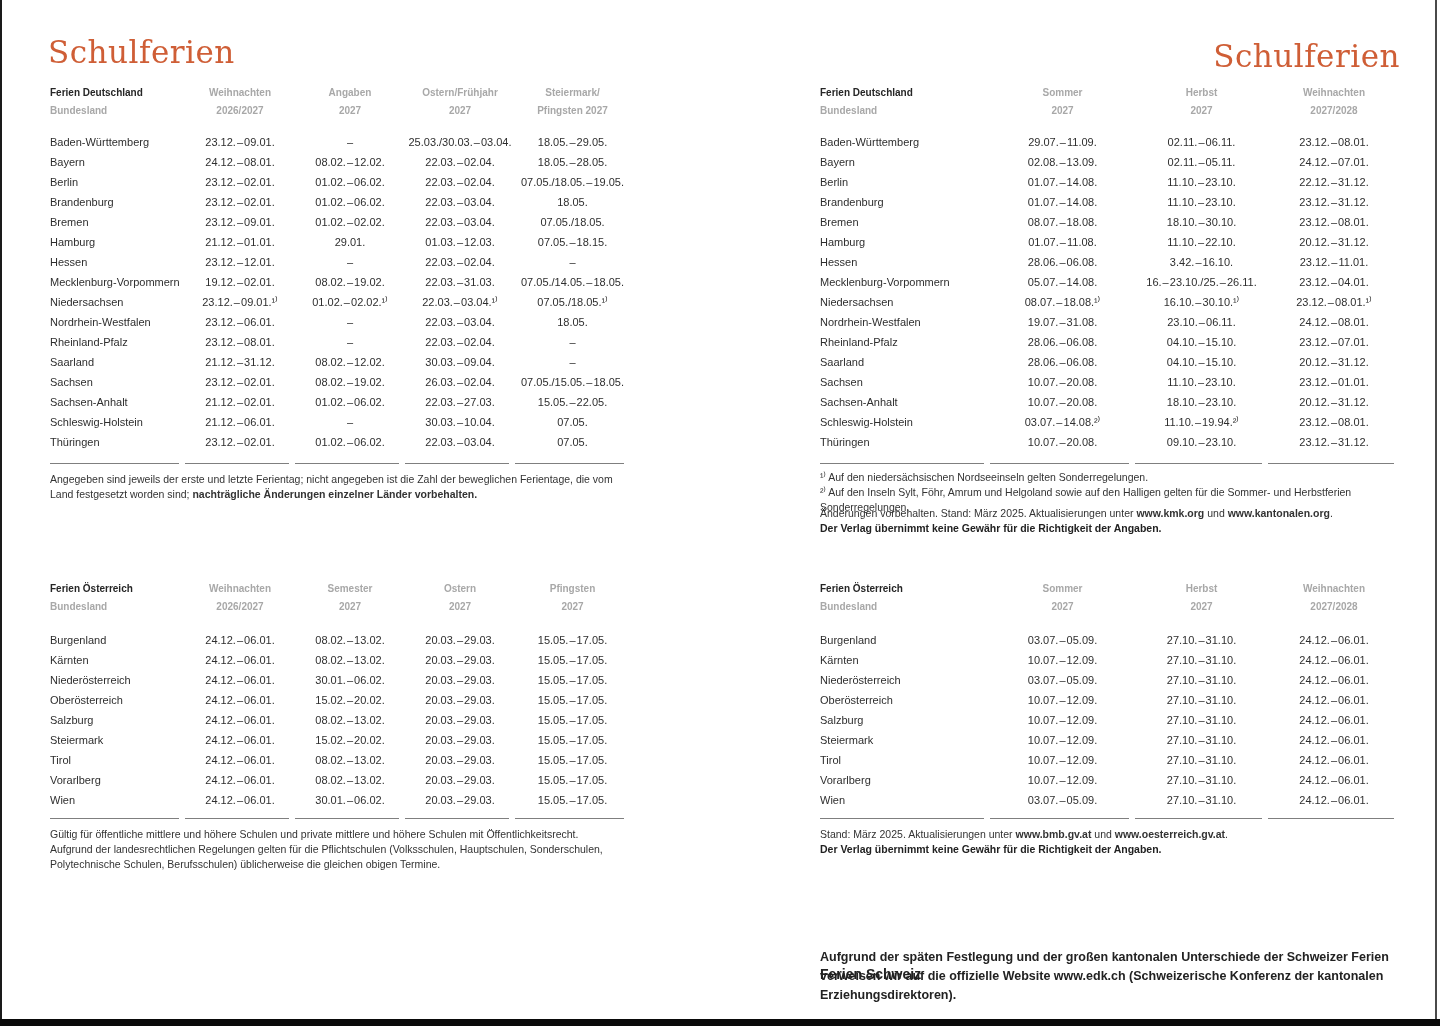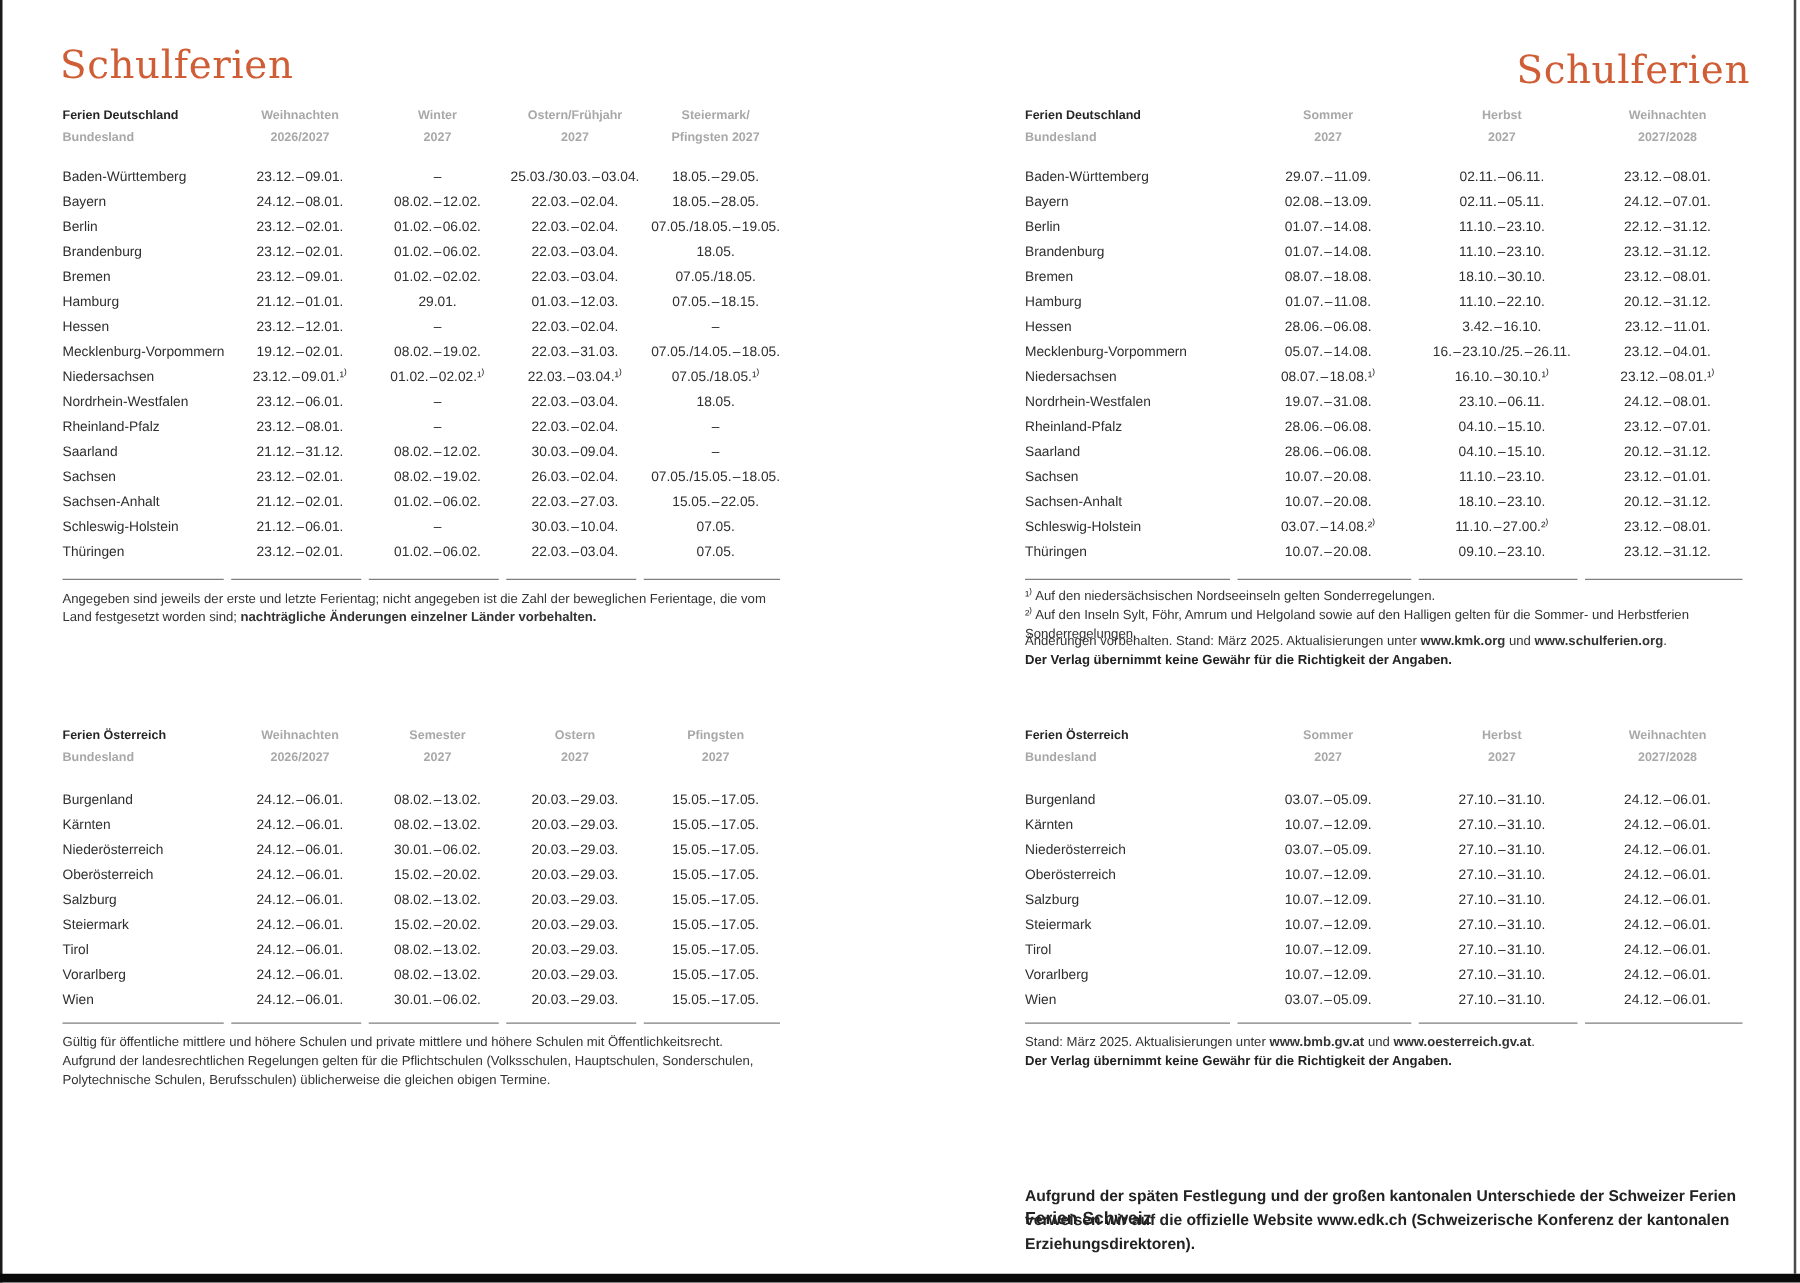--- a/index.html
+++ b/index.html
@@ -66,21 +66,21 @@
   <div class="abs thead lg" style="left:50px;top:84px;width:580px;">
     <div class="hc first">
       <div class="hname">Ferien Deutschland</div>
       <div>Bundesland</div>
     </div>
     <div class="hc">
       <div>Weihnachten</div>
       <div>2026/2027</div>
     </div>
     <div class="hc">
-      <div>Winter</div>
+      <div>Angaben</div>
       <div>2027</div>
     </div>
     <div class="hc">
       <div>Ostern/Frühjahr</div>
       <div>2027</div>
     </div>
     <div class="hc">
       <div>Steiermark/</div>
       <div>Pfingsten 2027</div>
     </div>
@@ -408,39 +408,39 @@
       </div>
       <div class="trow rg">
         <div class="cell land">Sachsen-Anhalt</div>
         <div class="cell val">10.07. – 20.08.</div>
         <div class="cell val">18.10. – 23.10.</div>
         <div class="cell val">20.12. – 31.12.</div>
       </div>
       <div class="trow rg">
         <div class="cell land">Schleswig-Holstein</div>
         <div class="cell val">03.07. – 14.08.²⁾</div>
-        <div class="cell val">11.10. – 27.00.²⁾</div>
+        <div class="cell val">11.10. – 19.94.²⁾</div>
         <div class="cell val">23.12. – 08.01.</div>
       </div>
       <div class="trow rg">
         <div class="cell land">Thüringen</div>
         <div class="cell val">10.07. – 20.08.</div>
         <div class="cell val">09.10. – 23.10.</div>
         <div class="cell val">23.12. – 31.12.</div>
       </div>
     </div>
   <div class="abs rule rule-r" style="left:820px;top:463px;width:580px;">
     <span></span>
       <span></span>
       <span></span>
       <span></span>
   </div>
   <div class="abs note" style="left:820px;top:470px;width:590px;">¹⁾ Auf den niedersächsischen Nordseeinseln gelten Sonderregelungen.</div>
   <div class="abs note" style="left:820px;top:485px;width:590px;">²⁾ Auf den Inseln Sylt, Föhr, Amrum und Helgoland sowie auf den Halligen gelten für die Sommer- und Herbstferien Sonderregelungen.</div>
-  <div class="abs note" style="left:820px;top:506px;width:590px;"><span>Änderungen vorbehalten. Stand: März 2025. Aktualisierungen unter </span><span class="b">www.kmk.org</span><span> und </span><span class="b">www.schulferien.org</span><span>.</span></div>
+  <div class="abs note" style="left:820px;top:506px;width:590px;"><span>Änderungen vorbehalten. Stand: März 2025. Aktualisierungen unter </span><span class="b">www.kmk.org</span><span> und </span><span class="b">www.kantonalen.org</span><span>.</span></div>
   <div class="abs boldnote" style="left:820px;top:521px;width:590px;">Der Verlag übernimmt keine Gewähr für die Richtigkeit der Angaben.</div>
 
   <div class="abs thead rg" style="left:820px;top:580px;width:580px;">
     <div class="hc first">
       <div class="hname">Ferien Österreich</div>
       <div>Bundesland</div>
     </div>
     <div class="hc">
       <div>Sommer</div>
       <div>2027</div>

